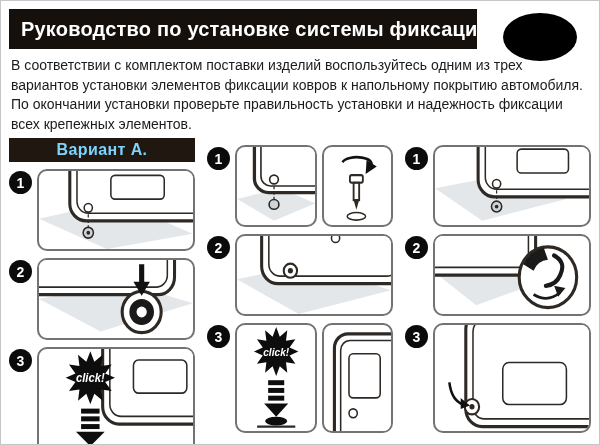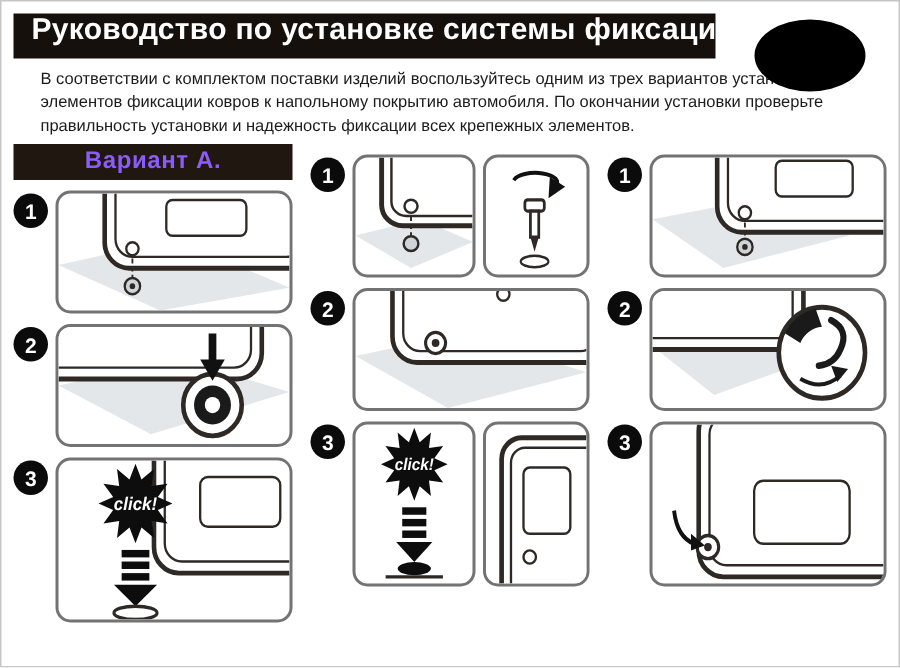--- a/index.html
+++ b/index.html
@@ -1,25 +1,25 @@
 <!DOCTYPE html>
 <html><head>
 <meta charset="utf-8">
 <style>
   html,body{margin:0;padding:0;background:#fff;}
   .page{width:600px;height:445px;box-sizing:border-box;border:1px solid #c6c6c6;
         background:#fff;font-family:"Liberation Sans",sans-serif;overflow:hidden;position:relative;}
-  .header{margin:8px 8px 0 8px;height:30px;width:468px;background:#16100c;
-          display:flex;padding:0 12px;box-sizing:border-box;}
+  .header{margin:8px 8px 0 8px;height:40px;width:468px;background:#16100c;
+          display:flex;align-items:center;padding:0 12px;box-sizing:border-box;}
   .title{color:#fff;font-size:20px;font-weight:bold;letter-spacing:.2px;white-space:nowrap;}
   .logo{position:absolute;right:22px;top:12px;width:74px;height:48px;background:#000;border-radius:50%;}
-  .intro{margin:7px 10px 4px 26px;font-size:11px;line-height:1.4;color:#1b1b1b;}
+  .intro{margin:7px 10px 4px 10px;font-size:14px;line-height:1.4;color:#1b1b1b;}
   .cols{display:flex;gap:12px;padding:0 8px;}
   .col{flex:1;min-width:0;}
-  .col-h{background:#201710;color:#8b5cf6;font-size:16px;font-weight:bold;text-align:center;
+  .col-h{background:#201710;color:#7dd3fc;font-size:16px;font-weight:bold;text-align:center;
          padding:3px 0;letter-spacing:.4px;}
   .row{display:flex;gap:5px;margin-top:7px;align-items:flex-start;}
   .badge{flex:0 0 23px;height:23px;border-radius:50%;background:#0b0b0b;color:#fff;
          font-weight:700;font-size:14px;display:flex;align-items:center;justify-content:center;margin-top:2px;}
   .box{flex:1;border:2px solid #737373;border-radius:10px;background:#fff;overflow:hidden;min-width:0;}
   .r12 .box{height:78px;}
   .r3 .box{height:106px;}
   .pair{display:flex;gap:5px;flex:1;min-width:0;}
   .pair .box{flex:1;}
   .pair .box.narrow{flex:.85;}

